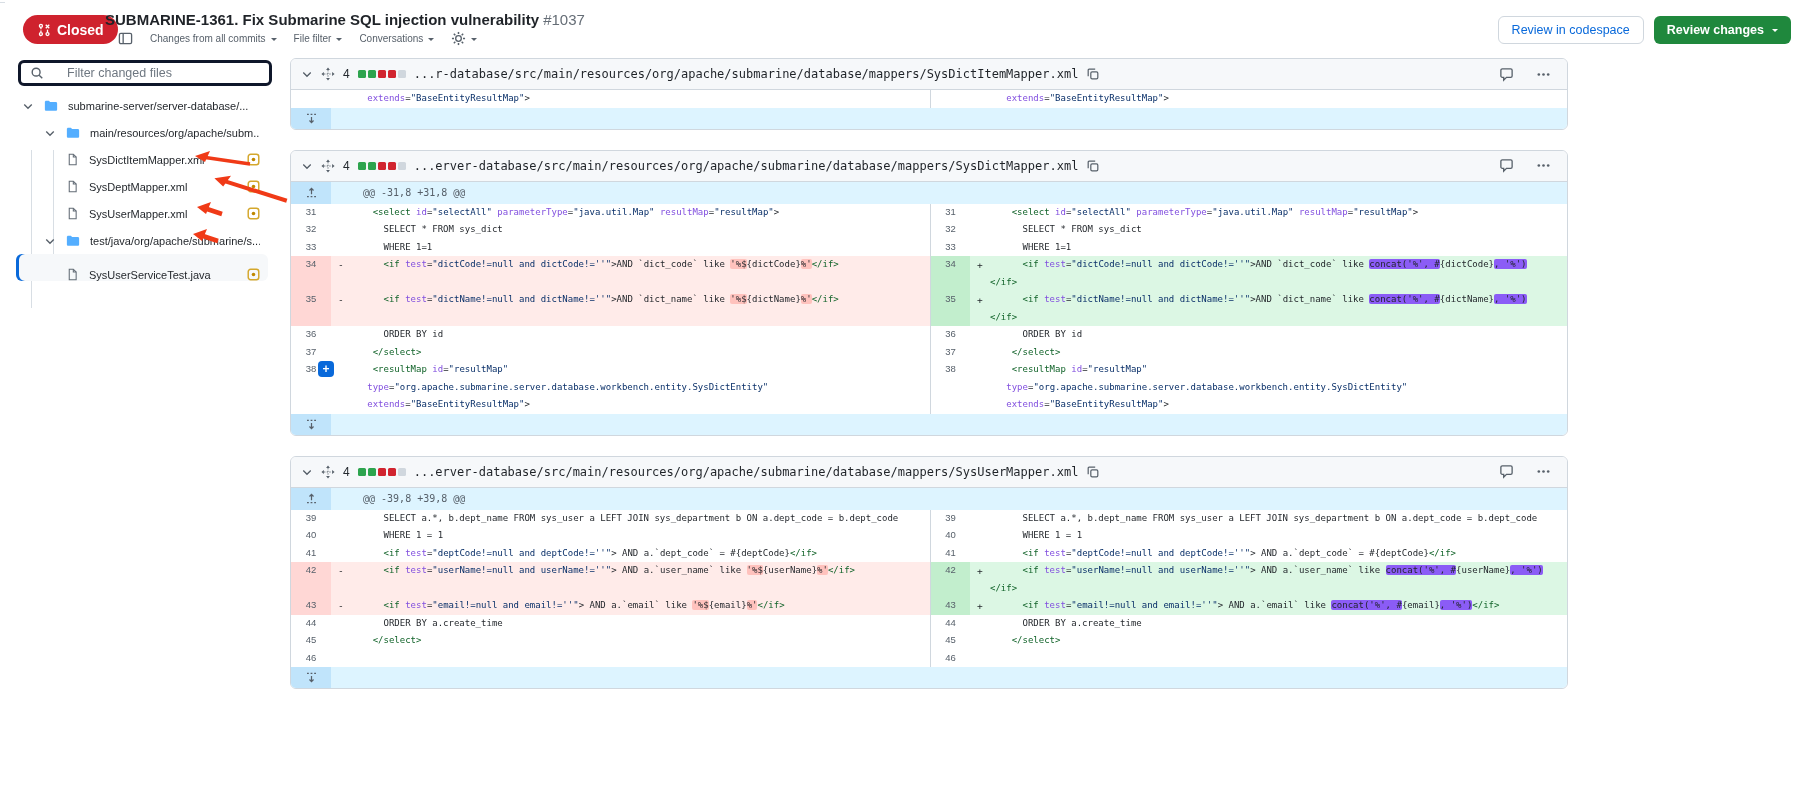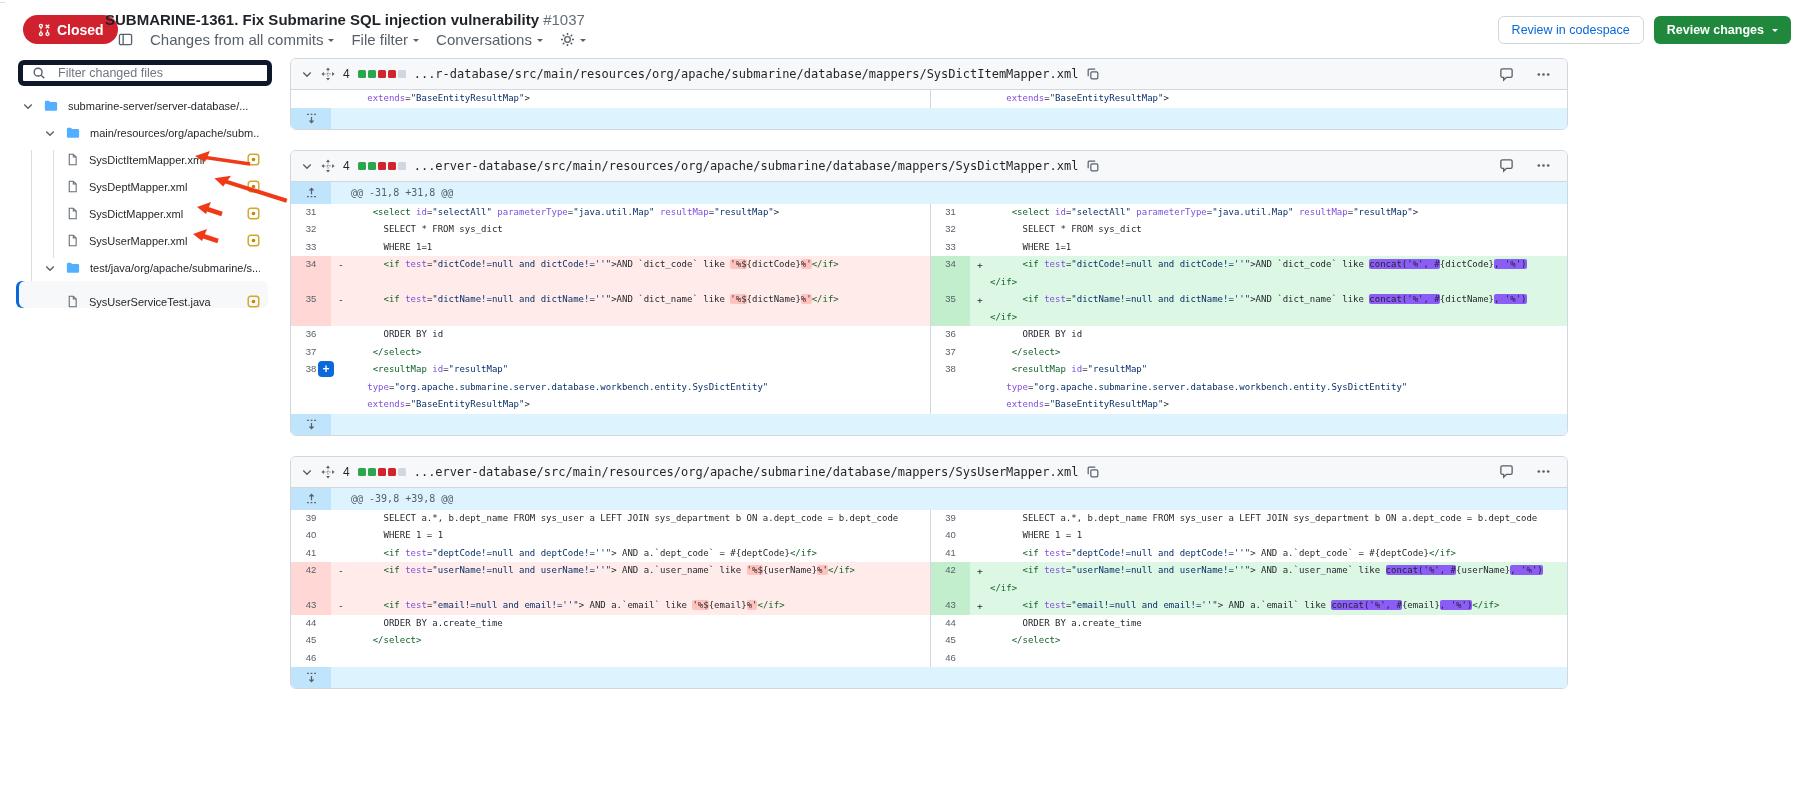--- a/index.html
+++ b/index.html
@@ -7,34 +7,34 @@
        font-family:"Liberation Sans",sans-serif;color:#1f2328}
   .page-topline{position:absolute;top:2px;left:0;right:0;border-top:1px solid #d8dee4}
 
   
   .tophdr{position:absolute;left:5px;top:0;width:1811px;height:55px;background:#fff}
   .badge{position:absolute;left:18px;top:15px;height:29px;display:inline-flex;align-items:center;gap:6px;
          background:#cf222e;color:#fff;font-weight:bold;font-size:14px;padding:0 14px;border-radius:999px}
   .prtitle{position:absolute;left:100px;top:11px;font-size:15px;font-weight:bold;white-space:nowrap}
   .prnum{font-weight:normal;color:#656d76}
   .toolbar{position:absolute;left:113px;top:31px;display:flex;align-items:center;gap:17px;
-           font-size:15px;color:#57606a;white-space:nowrap}
+           font-size:10px;color:#57606a;white-space:nowrap}
   .titem{display:inline-flex;align-items:center;gap:5px;cursor:pointer}
   .caret{width:0;height:0;border:3.6px solid transparent;border-top-color:#57606a;margin-top:4px;display:inline-block}
   .hdrbtns{position:absolute;right:25px;top:16px;display:flex;gap:10px}
   .btn{height:28px;display:inline-flex;align-items:center;border-radius:6px;font-size:12.5px;
        padding:0 13px;cursor:pointer;box-sizing:border-box}
   .btn.ghost{border:1px solid #d0d7de;color:#0969da;background:#fff}
   .btn.green{background:#1f883d;color:#fff;font-weight:bold;gap:8px}
   .btn.green .caret{border-top-color:#fff}
 
   
   .sidebar{position:absolute;left:0;top:55px;width:282px;height:742px;background:#fff}
-  .filterbox{position:absolute;left:18px;top:5px;width:254px;height:26px;border:5px solid #0f172a;
-             border-radius:6px;display:flex;align-items:center;gap:10px;padding:0 9px;box-sizing:border-box;background:#fff}
+  .filterbox{position:absolute;left:18px;top:5px;width:254px;height:26px;border:3px solid #0f172a;
+             border-radius:6px;display:flex;align-items:center;gap:21px;padding:0 9px;box-sizing:border-box;background:#fff}
   .filterbox input{border:none;outline:none;font-size:12.5px;color:#1f2328;width:190px;
                    font-family:"Liberation Sans",sans-serif;background:transparent}
   .filterbox input::placeholder{color:#6e7781}
   .tree{position:absolute;left:0;top:37px;width:282px}
   .trow{height:27px;display:flex;align-items:center;gap:10px;font-size:11px;cursor:pointer;
         margin-left:16px;margin-right:14px;border-radius:6px;position:relative;padding-right:8px}
   .trow.selected{background:#f6f8fa;box-shadow:inset 3px 0 0 #0969da}
   .trow .lbl{white-space:nowrap;overflow:hidden}
   .trow .st{margin-left:auto;display:flex;align-items:center}
   .icn{display:inline-flex;align-items:center;justify-content:center;flex:none}
@@ -72,21 +72,21 @@
   .sign{position:absolute;left:7px;top:0;font-family:"DejaVu Sans Mono",monospace;font-size:9.5px;
         line-height:17.5px;color:#1f2328}
   .tk-p,.tk-h{color:#1f2328}
   .tk-g{color:#116329}
   .tk-a{color:#8250df}
   .tk-s{color:#0a3069}
   .hl-del{background:#ffc2bd;border-radius:2px}
   .hl-add{background:#8b5cf6;border-radius:2px}
   .hunkrow{height:22px;background:#ddf4ff}
   .hunkgut{width:40px;flex:none;background:#c0e4fb;display:flex;align-items:center;justify-content:center;cursor:pointer}
-  .hunktext{font-family:"DejaVu Sans Mono",monospace;font-size:10px;line-height:22px;color:#57606a;padding-left:20px}
+  .hunktext{font-family:"DejaVu Sans Mono",monospace;font-size:10px;line-height:22px;color:#57606a;padding-left:32px}
   .exprow{height:21px;background:#ddf4ff}
   .expfill{flex:1}
   .plusbtn{position:absolute;right:-3px;top:0;width:16px;height:16px;background:#0969da;color:#fff;
            border-radius:4px;font-size:12px;font-weight:bold;line-height:16px;text-align:center;cursor:pointer;z-index:3}
 </style>
 </head>
 <body>
 
 <div class="page-topline"></div>
 
@@ -224,35 +224,20 @@
           </svg>
         </span>
       </div>
       <div class="trow" style="padding-left: 50px;">
         <span class="icn">
           <svg width="13" height="13" viewBox="0 0 16 16">
             <path d="M4 1.5h5l3.5 3.5v9.5H4z" fill="none" stroke="#636c76" stroke-width="1.3"></path>
             <path d="M9 1.5v3.5h3.5" fill="none" stroke="#636c76" stroke-width="1.3"></path>
           </svg>
         </span>
-        <span class="lbl">SysDictMapper.xml</span>
-        <span class="st">
-          <svg width="13" height="13" viewBox="0 0 16 16">
-            <rect x="1.5" y="1.5" width="13" height="13" rx="3" fill="none" stroke="#d4a72c" stroke-width="1.8"></rect>
-            <circle cx="8" cy="8" r="2.2" fill="#bf8700"></circle>
-          </svg>
-        </span>
-      </div>
-      <div class="trow" style="padding-left: 50px;">
-        <span class="icn">
-          <svg width="13" height="13" viewBox="0 0 16 16">
-            <path d="M4 1.5h5l3.5 3.5v9.5H4z" fill="none" stroke="#636c76" stroke-width="1.3"></path>
-            <path d="M9 1.5v3.5h3.5" fill="none" stroke="#636c76" stroke-width="1.3"></path>
-          </svg>
-        </span>
         <span class="lbl">SysUserMapper.xml</span>
         <span class="st">
           <svg width="13" height="13" viewBox="0 0 16 16">
             <rect x="1.5" y="1.5" width="13" height="13" rx="3" fill="none" stroke="#d4a72c" stroke-width="1.8"></rect>
             <circle cx="8" cy="8" r="2.2" fill="#bf8700"></circle>
           </svg>
         </span>
       </div>
       <div class="trow" style="padding-left: 28px;">
         <span class="icn">

